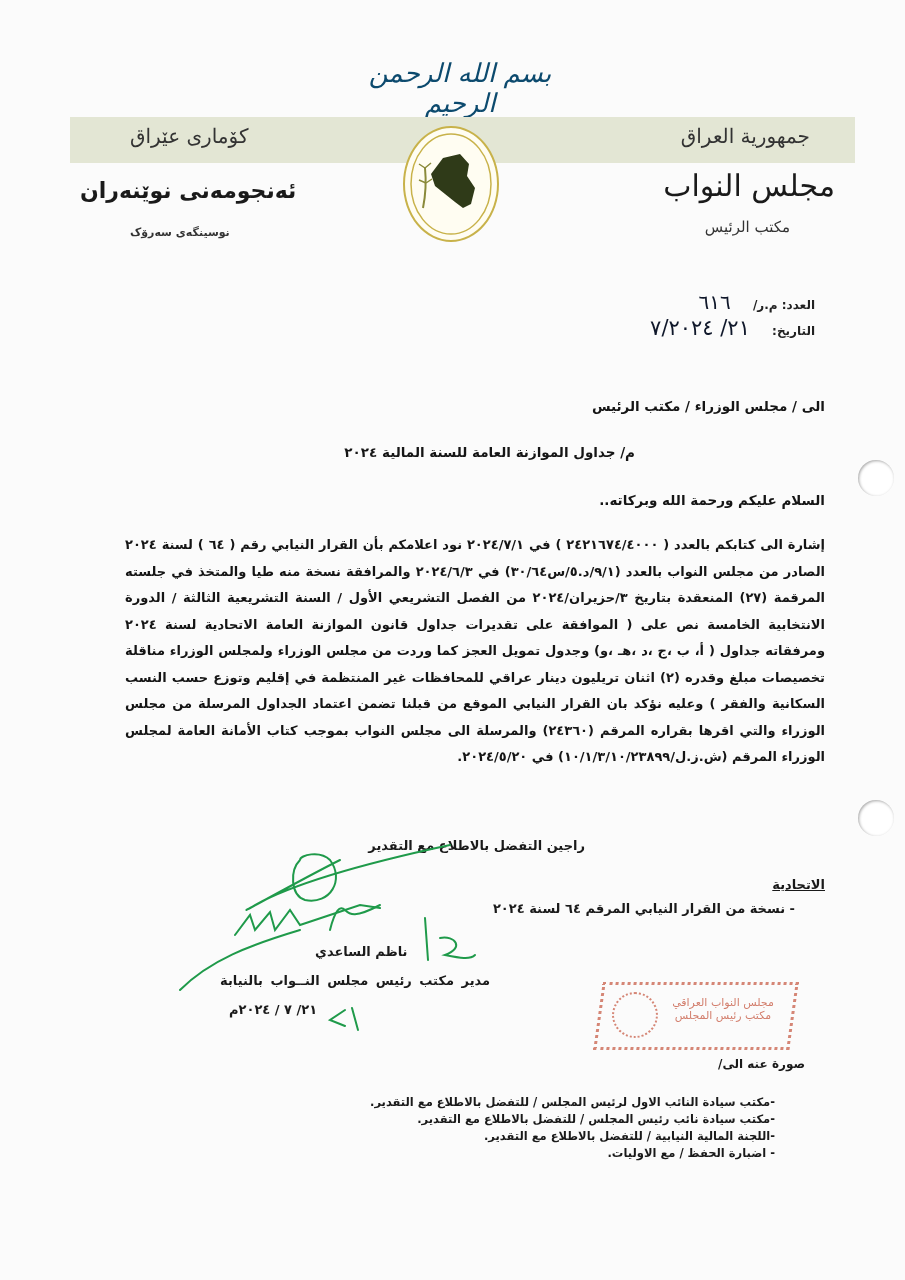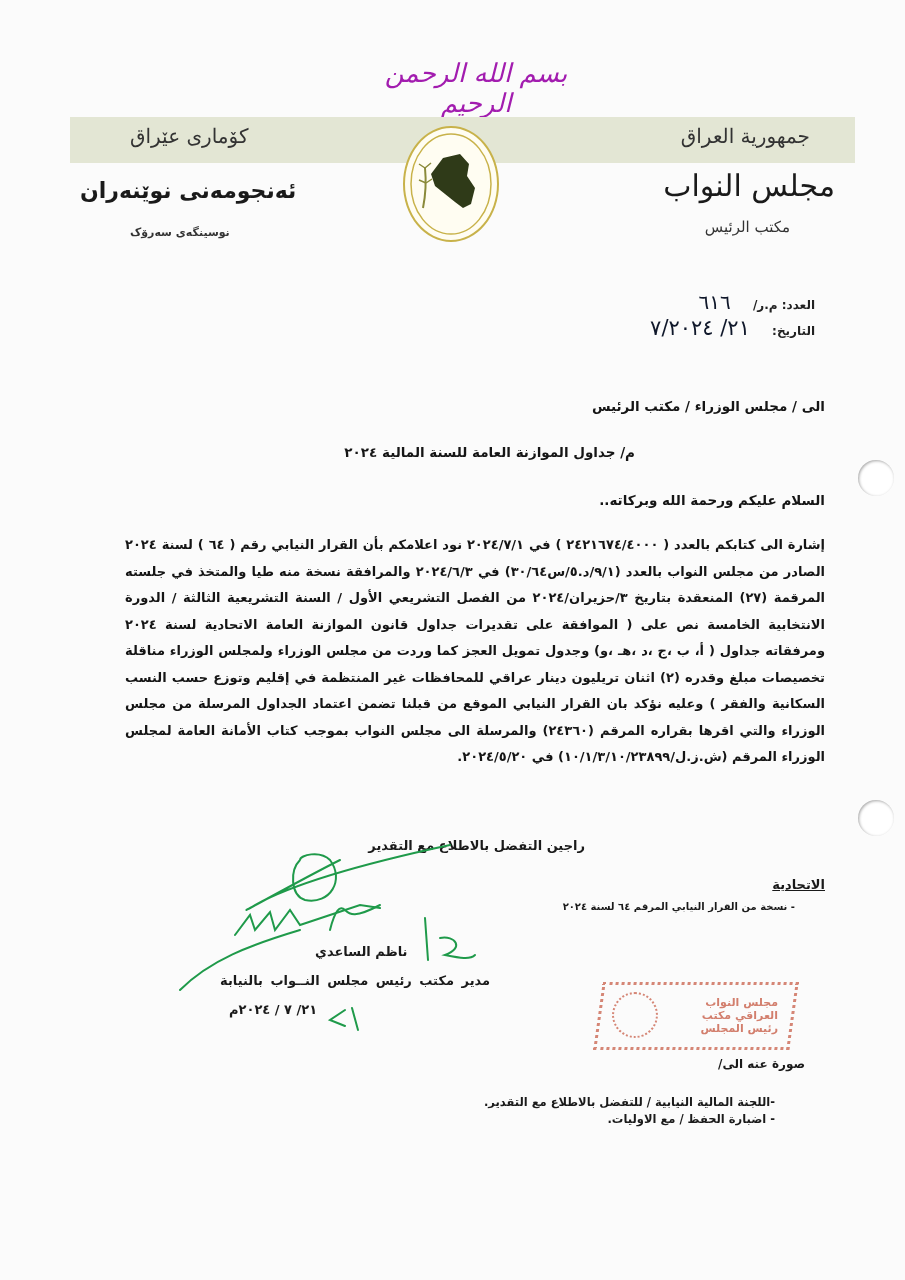--- a/index.html
+++ b/index.html
@@ -1,48 +1,48 @@
 <!DOCTYPE html>
 <html><head>
 <meta charset="utf-8">
 <style>
   html, body { margin:0; padding:0; }
   body { width:905px; height:1280px; background:#fbfbfb; position:relative; overflow:hidden;
          font-family:"DejaVu Sans", sans-serif; color:#1a1a1a; }
   .abs { position:absolute; }
   .rtl { direction:rtl; unicode-bidi:isolate; }
-  .basmala { left:346px; top:58px; width:260px; text-align:center; font-family:"DejaVu Serif", serif;
-             font-size:26px; color:#a21caf; font-style:italic; letter-spacing:1px; }
+  .basmala { left:330px; top:58px; width:260px; text-align:center; font-family:"DejaVu Serif", serif;
+             font-size:26px; color:#0c4a6e; font-style:italic; letter-spacing:1px; }
   .band { left:70px; top:117px; width:785px; height:46px; background:#e3e6d4; }
   .hdr-right-1 { right:95px; top:124px; font-family:"DejaVu Serif", serif; font-size:20px; color:#333; }
   .hdr-right-2 { right:70px; top:168px; font-family:"DejaVu Serif", serif; font-size:30px; color:#1a1a1a; }
   .hdr-right-3 { right:115px; top:218px; font-family:"DejaVu Serif", serif; font-size:15px; color:#333; }
   .hdr-left-1 { left:130px; top:124px; font-family:"DejaVu Serif", serif; font-size:20px; color:#333; }
   .hdr-left-2 { left:80px; top:178px; font-weight:bold; font-size:22px; color:#1a1a1a; }
   .hdr-left-3 { left:130px; top:226px; font-weight:bold; font-size:11px; color:#333; }
   .emblem { left:403px; top:126px; width:92px; height:112px; border-radius:50%;
             border:2px solid #c8b24a; background:#fffdf2; overflow:hidden; }
   .emblem svg { width:100%; height:100%; }
   .meta { right:90px; font-size:12px; font-weight:bold; color:#222; }
   .meta .hand { font-family:"DejaVu Sans", sans-serif; font-weight:normal; font-size:20px; color:#0f172a; margin-right:18px; }
   .line { right:80px; font-weight:bold; font-size:13.5px; color:#151515; white-space:nowrap; }
   .body-text { right:80px; width:700px; top:532px; font-weight:bold; font-size:13px; line-height:26.5px;
                text-align:justify; text-align-last:right; color:#151515; }
   .closing { right:320px; top:838px; font-weight:bold; font-size:13px; }
   .attach-h { right:80px; top:877px; font-weight:bold; font-size:13px; text-decoration:underline; }
-  .attach-i { right:110px; top:901px; font-weight:bold; font-size:10px; }
+  .attach-i { right:110px; top:901px; font-weight:bold; font-size:13px; }
   .sig-name { left:315px; top:944px; font-weight:bold; font-size:13px; }
   .sig-title { left:220px; top:973px; font-weight:bold; font-size:13px; word-spacing:3px; }
   .sig-date { left:229px; top:1002px; font-weight:bold; font-size:13px; }
   .cc-h { right:100px; top:1057px; font-weight:bold; font-size:12px;margin-left:24px; }
   .cc-list { right:130px; top:1094px; font-weight:bold; font-size:11.5px; line-height:17px; }
   .stamp { left:598px; top:982px; width:190px; height:62px; border:3px dotted #c9604a; transform:skew(-8deg);
            opacity:0.75; }
   .stamp-circle { left:612px; top:992px; width:42px; height:42px; border-radius:50%; border:2px dotted #c9604a; opacity:0.75; }
-  .stamp-text { left:668px; top:996px; width:110px; font-size:11px; color:#c9604a; opacity:0.8;font-weight:bold; }
+  .stamp-text { left:668px; top:996px; width:110px; font-size:11px; color:#c9604a; text-align:center; opacity:0.8; }
   .punch { width:36px; height:36px; border-radius:50%; background:#fff; box-shadow: inset 1px 1px 3px rgba(0,0,0,0.35); }
   svg.overlay { position:absolute; left:0; top:0; width:905px; height:1280px; pointer-events:none; }
 </style>
 </head>
 <body>
 
 <div class="abs rtl basmala">بسم الله الرحمن الرحيم</div>
 <div class="abs band"></div>
 
 <div class="abs rtl hdr-right-1">جمهورية العراق</div>
@@ -85,20 +85,22 @@
 <div class="abs rtl sig-name">ناظم الساعدي</div>
 <div class="abs rtl sig-title">مدير مكتب رئيس مجلس النــواب بالنيابة</div>
 <div class="abs rtl sig-date">٢١/ ٧ / ٢٠٢٤م</div>
 
 <div class="abs stamp"></div>
 <div class="abs stamp-circle"></div>
 <div class="abs rtl stamp-text">مجلس النواب العراقي مكتب رئيس المجلس</div>
 
 <div class="abs rtl cc-h">صورة عنه الى/</div>
 <div class="abs rtl cc-list">
+  <div>-مكتب سيادة النائب الاول لرئيس المجلس / للتفضل بالاطلاع مع التقدير.</div>
+  <div>-مكتب سيادة نائب رئيس المجلس / للتفضل بالاطلاع مع التقدير.</div>
   <div>-اللجنة المالية النيابية / للتفضل بالاطلاع مع التقدير.</div>
   <div>- اضبارة الحفظ / مع الاوليات.</div>
 </div>
 
 <div class="abs punch" style="left:858px; top:460px;"></div>
 <div class="abs punch" style="left:858px; top:800px;"></div>
 
 <svg class="overlay" viewBox="0 0 905 1280">
   <g fill="none" stroke="#1f9a4a" stroke-width="2" stroke-linecap="round">
     <path d="M450 845 C380 860, 300 880, 255 905 C220 925, 300 880, 340 860"></path>

